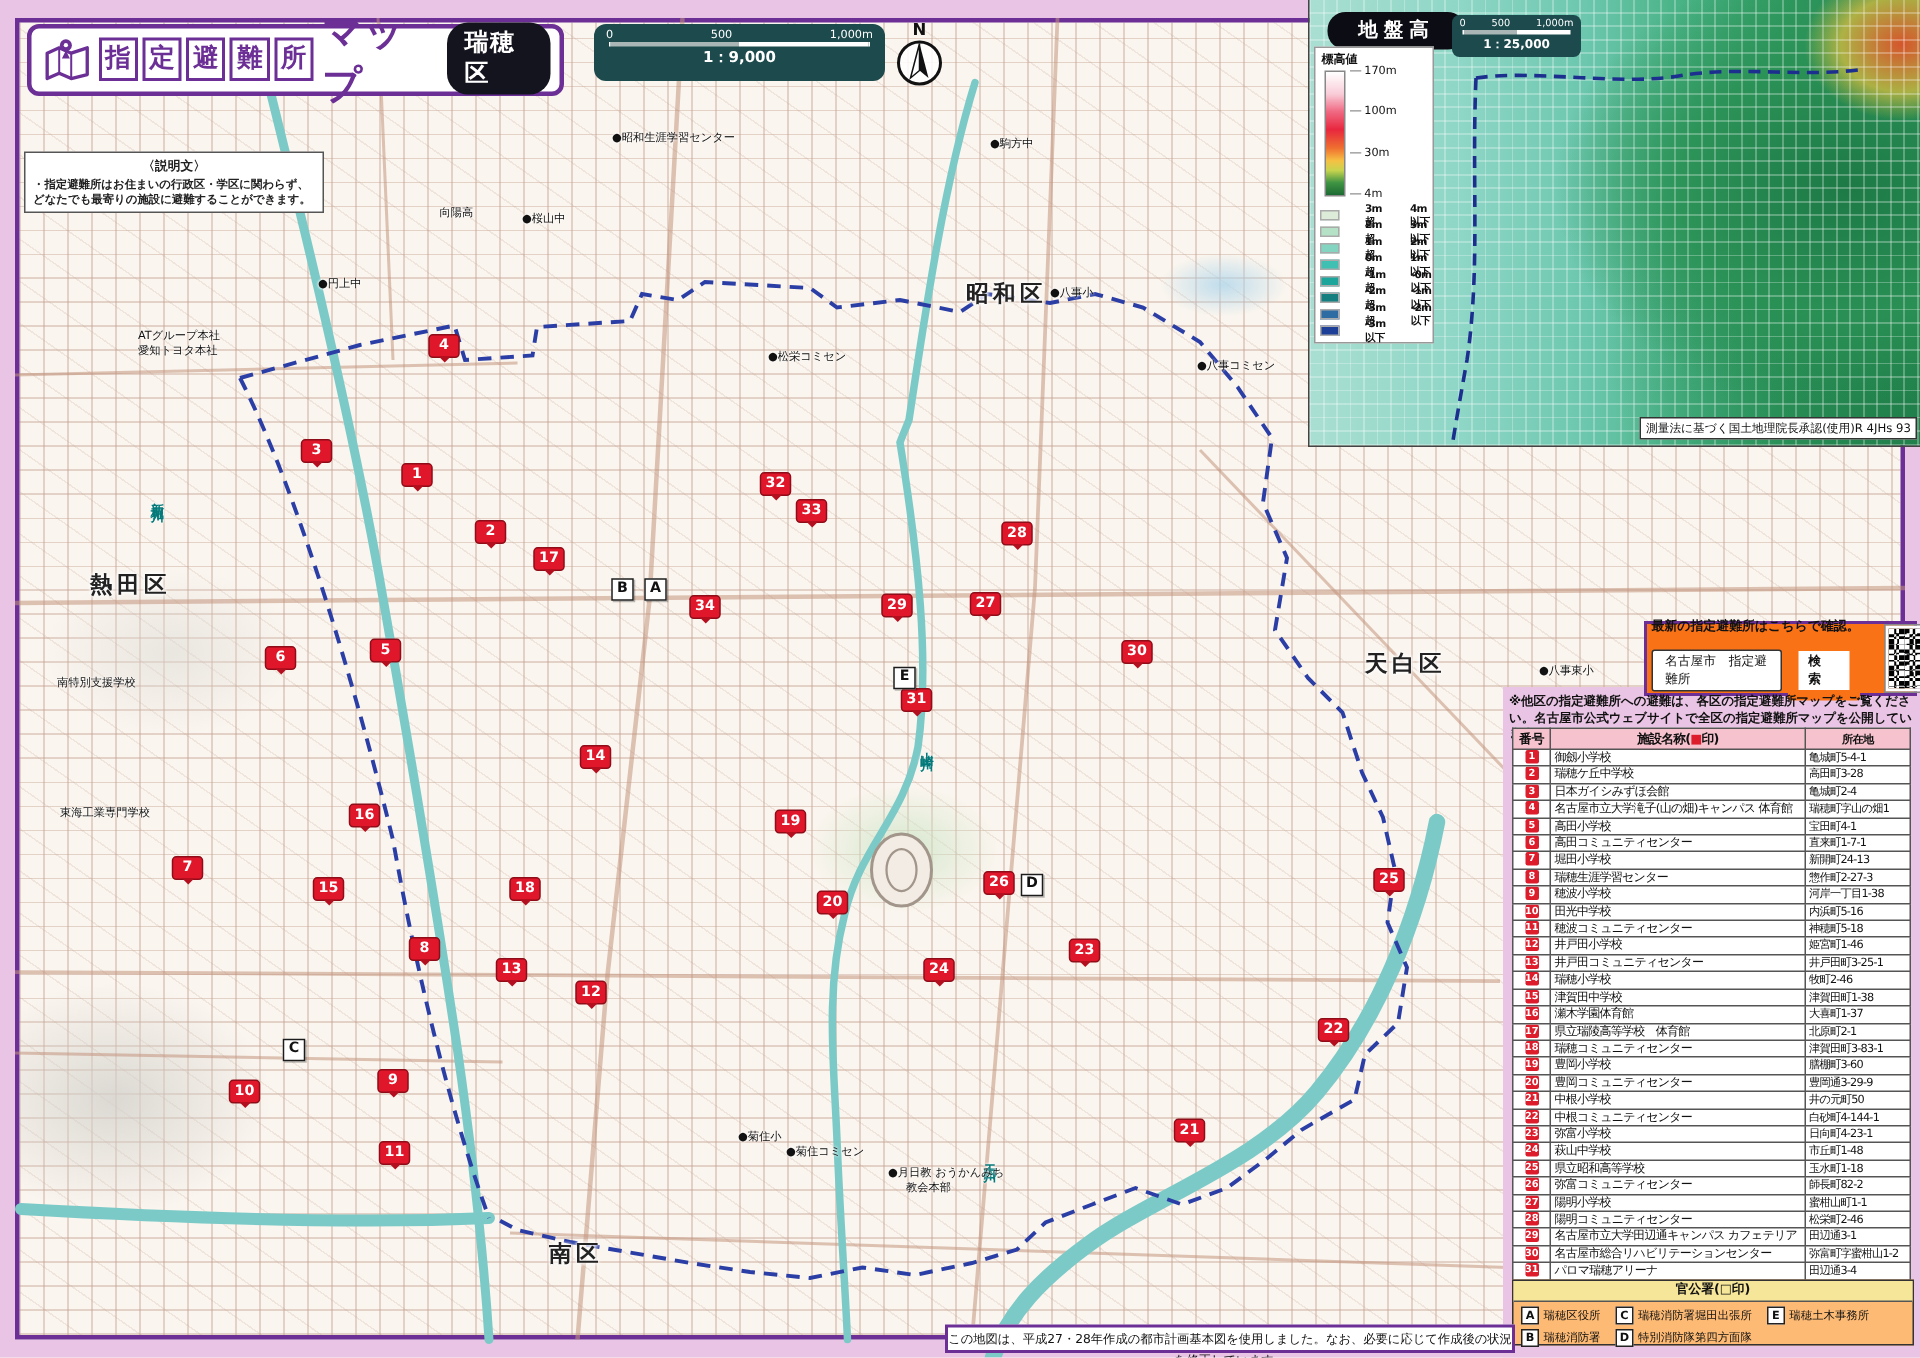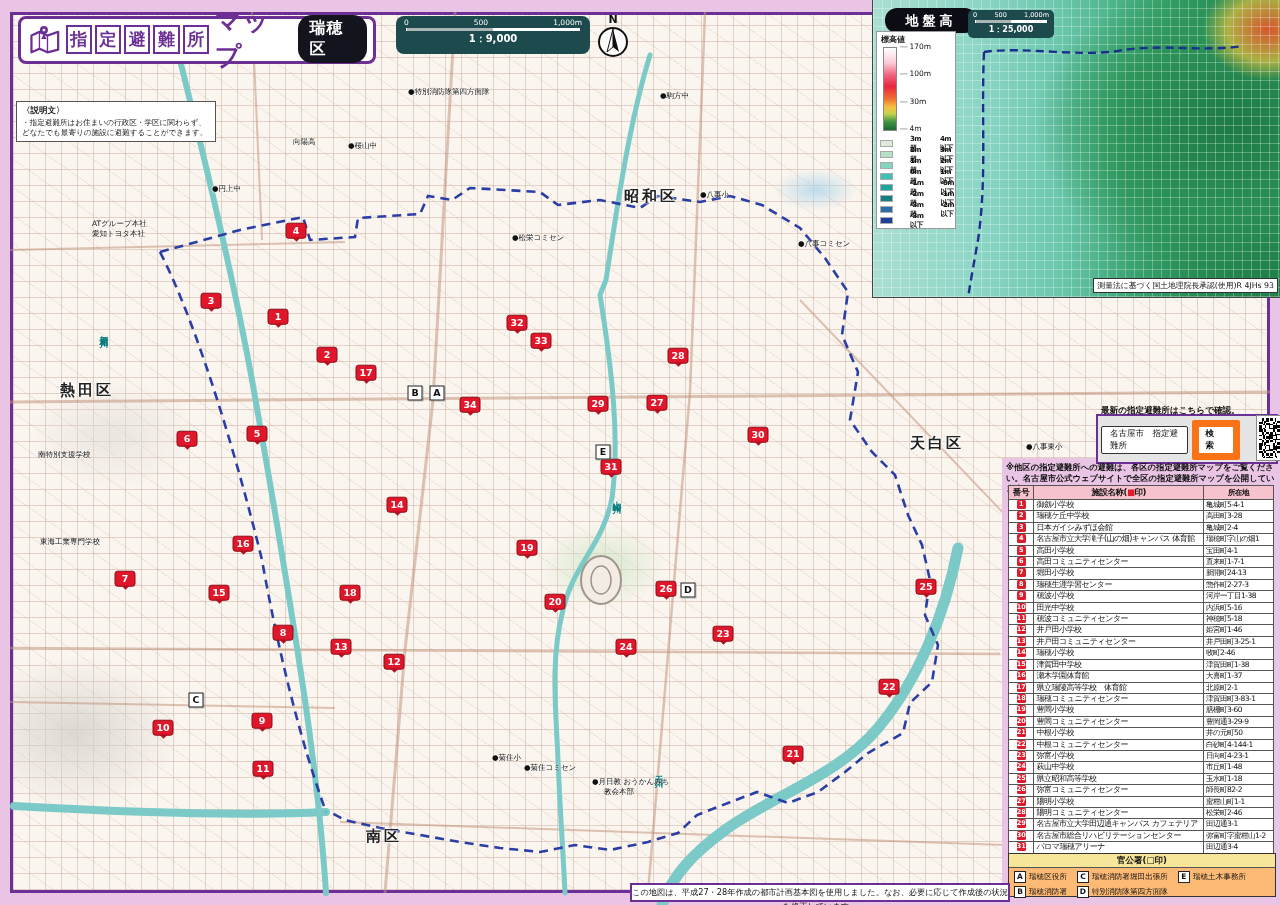--- a/index.html
+++ b/index.html
@@ -44,22 +44,22 @@
   .char-box{width:25px;height:25px;border:2px solid #6b2f96;color:#6b2f96;font-weight:bold;
      font-size:17px;text-align:center;line-height:24px;background:#fff;}
   .title-suffix{color:#6b2f96;font-weight:bold;font-size:26px;letter-spacing:1px;margin-left:3px;}
   .ward-badge{margin-left:6px;background:#14141f;color:#fff;font-weight:bold;font-size:16px;
      border-radius:14px;padding:3px 12px;letter-spacing:1px;}
   .subtitle{margin-top:3px;background:#fdf3d8;color:#7c2c9e;font-weight:bold;font-size:12.5px;
      line-height:15.5px;padding:2px 4px;}
   
   #explain{position:absolute;left:16px;top:101px;width:200px;background:#fff;border:1px solid #555;
      z-index:6;padding:3px 5px;box-sizing:border-box;}
-  #explain .t{font-size:8.5px;font-weight:bold;color:#222;}
-  #explain p{margin:1px 0;font-size:7.6px;line-height:9.6px;color:#222;}
+  #explain .t{font-size:8.5px;font-weight:bold;color:#222;text-align:center;}
+  #explain p{margin:1px 0;font-size:7.6px;line-height:9.6px;color:#222;font-weight:bold;}
   
   .scalebox{position:absolute;background:#1c4a4d;border-radius:8px;color:#fff;z-index:6;
      box-sizing:border-box;padding:2px 8px;}
   #scale-main{left:396px;top:16px;width:194px;height:38px;}
   #scale-inset{left:967px;top:10px;width:86px;height:28px;border-radius:5px;padding:1px 5px;}
   .tickrow{display:flex;justify-content:space-between;font-size:7.5px;line-height:9px;}
   #scale-inset .tickrow{font-size:6.5px;line-height:8px;}
   .scalebar{height:3px;margin:1px 2px;background:linear-gradient(90deg,#aab6b5 0 50%,#fff 0);
      border-left:1px solid #fff;border-right:1px solid #fff;}
   .ratio{text-align:center;font-size:10px;font-weight:bold;line-height:13px;}
@@ -87,22 +87,22 @@
      justify-content:space-between;}
   #ramp-ticks div{font-size:7.5px;color:#111;line-height:8px;}
   #ramp-ticks div::before{content:"―";margin-right:2px;color:#555;}
   #classes{position:absolute;left:3px;top:106px;right:2px;}
   .cls-row{display:flex;align-items:center;gap:17px;height:11px;font-weight:bold;}
   .cls-row .sw{width:13px;height:7.5px;border:1px solid #aaa;box-sizing:border-box;flex:0 0 auto;}
   .cls-row span{font-size:7px;color:#111;letter-spacing:-.5px;width:26px;}
   #attrib{position:absolute;right:2px;bottom:4px;background:#fff;border:1px solid #333;color:#111;
      font-size:7.8px;padding:1px 3px;}
   
-  #qrbox{position:absolute;left:1096px;top:414px;width:182px;height:50px;background:#e5e5e5;
-     border:2.5px solid #6b2f96;box-sizing:border-box;z-index:6;display:flex;align-items:flex-end;
+  #qrbox{position:absolute;left:1096px;top:414px;width:182px;height:50px;background:#f97316;
+     border:2.5px solid #6b2f96;box-sizing:border-box;z-index:6;display:flex;align-items:center;
      padding:2px 3px;gap:17px;}
   #qrbox .col{flex:1;display:flex;flex-direction:column;gap:3px;align-items:center;}
   #qrbox .l1{font-size:8.6px;font-weight:bold;color:#111;white-space:nowrap;}
   .search-row{display:flex;gap:4px;align-items:center;}
   .search-terms{border:1px solid #333;border-radius:2px;font-size:8.5px;padding:1px 8px;color:#111;background:#fff;}
   .search-btn{border:7px solid #f97316;border-radius:2px;font-size:8.5px;font-weight:bold;padding:1px 6px;
      color:#111;background:#fff;letter-spacing:2px;}
   #qr{width:40px;height:40px;flex:0 0 auto;border:2px solid #fff;outline:1px solid #888;background:
      conic-gradient(#000 90deg,#fff 0 180deg,#000 0 270deg,#fff 0) 0 0/7px 7px,
      conic-gradient(#fff 90deg,#000 0 180deg,#fff 0 270deg,#000 0) 0 0/11px 11px;
@@ -207,28 +207,28 @@
     <div class="nmark" style="left:611px;top:468px">31</div>
     <div class="nmark" style="left:517px;top:324px">32</div>
     <div class="nmark" style="left:541px;top:342px">33</div>
     <div class="nmark" style="left:470px;top:406px">34</div>
     <div class="lmark" style="left:437px;top:393px">A</div>
     <div class="lmark" style="left:415px;top:393px">B</div>
     <div class="lmark" style="left:196px;top:700px">C</div>
     <div class="lmark" style="left:688px;top:590px">D</div>
     <div class="lmark" style="left:603px;top:452px">E</div>
     <div class="ward" style="left:60px;top:390px">熱田区</div>
-    <div class="ward" style="left:624px;top:196px">昭和区</div>
+    <div class="ward" style="left:644px;top:196px">昭和区</div>
     <div class="ward" style="left:910px;top:443px">天白区</div>
     <div class="ward" style="left:366px;top:836px">南区</div>
     <div class="river-label" style="left:97px;top:328px">新堀川</div>
     <div class="river-label" style="left:610px;top:494px">山崎川</div>
     <div class="river-label" style="left:652px;top:768px">天白川</div>
     <div class="poi" style="left:660px;top:96px">●駒方中</div>
-    <div class="poi" style="left:408px;top:92px">●特別消防隊第四方面隊</div>
+    <div class="poi" style="left:408px;top:92px">●昭和生涯学習センター</div>
     <div class="poi" style="left:293px;top:142px">向陽高</div>
     <div class="poi" style="left:348px;top:146px">●桜山中</div>
     <div class="poi" style="left:212px;top:189px">●円上中</div>
     <div class="poi" style="left:92px;top:224px">ATグループ本社</div>
     <div class="poi" style="left:92px;top:234px">愛知トヨタ本社</div>
     <div class="poi" style="left:512px;top:238px">●松栄コミセン</div>
     <div class="poi" style="left:700px;top:195px">●八事小</div>
     <div class="poi" style="left:798px;top:244px">●八事コミセン</div>
     <div class="poi" style="left:38px;top:455px">南特別支援学校</div>
     <div class="poi" style="left:40px;top:542px">東海工業専門学校</div>

